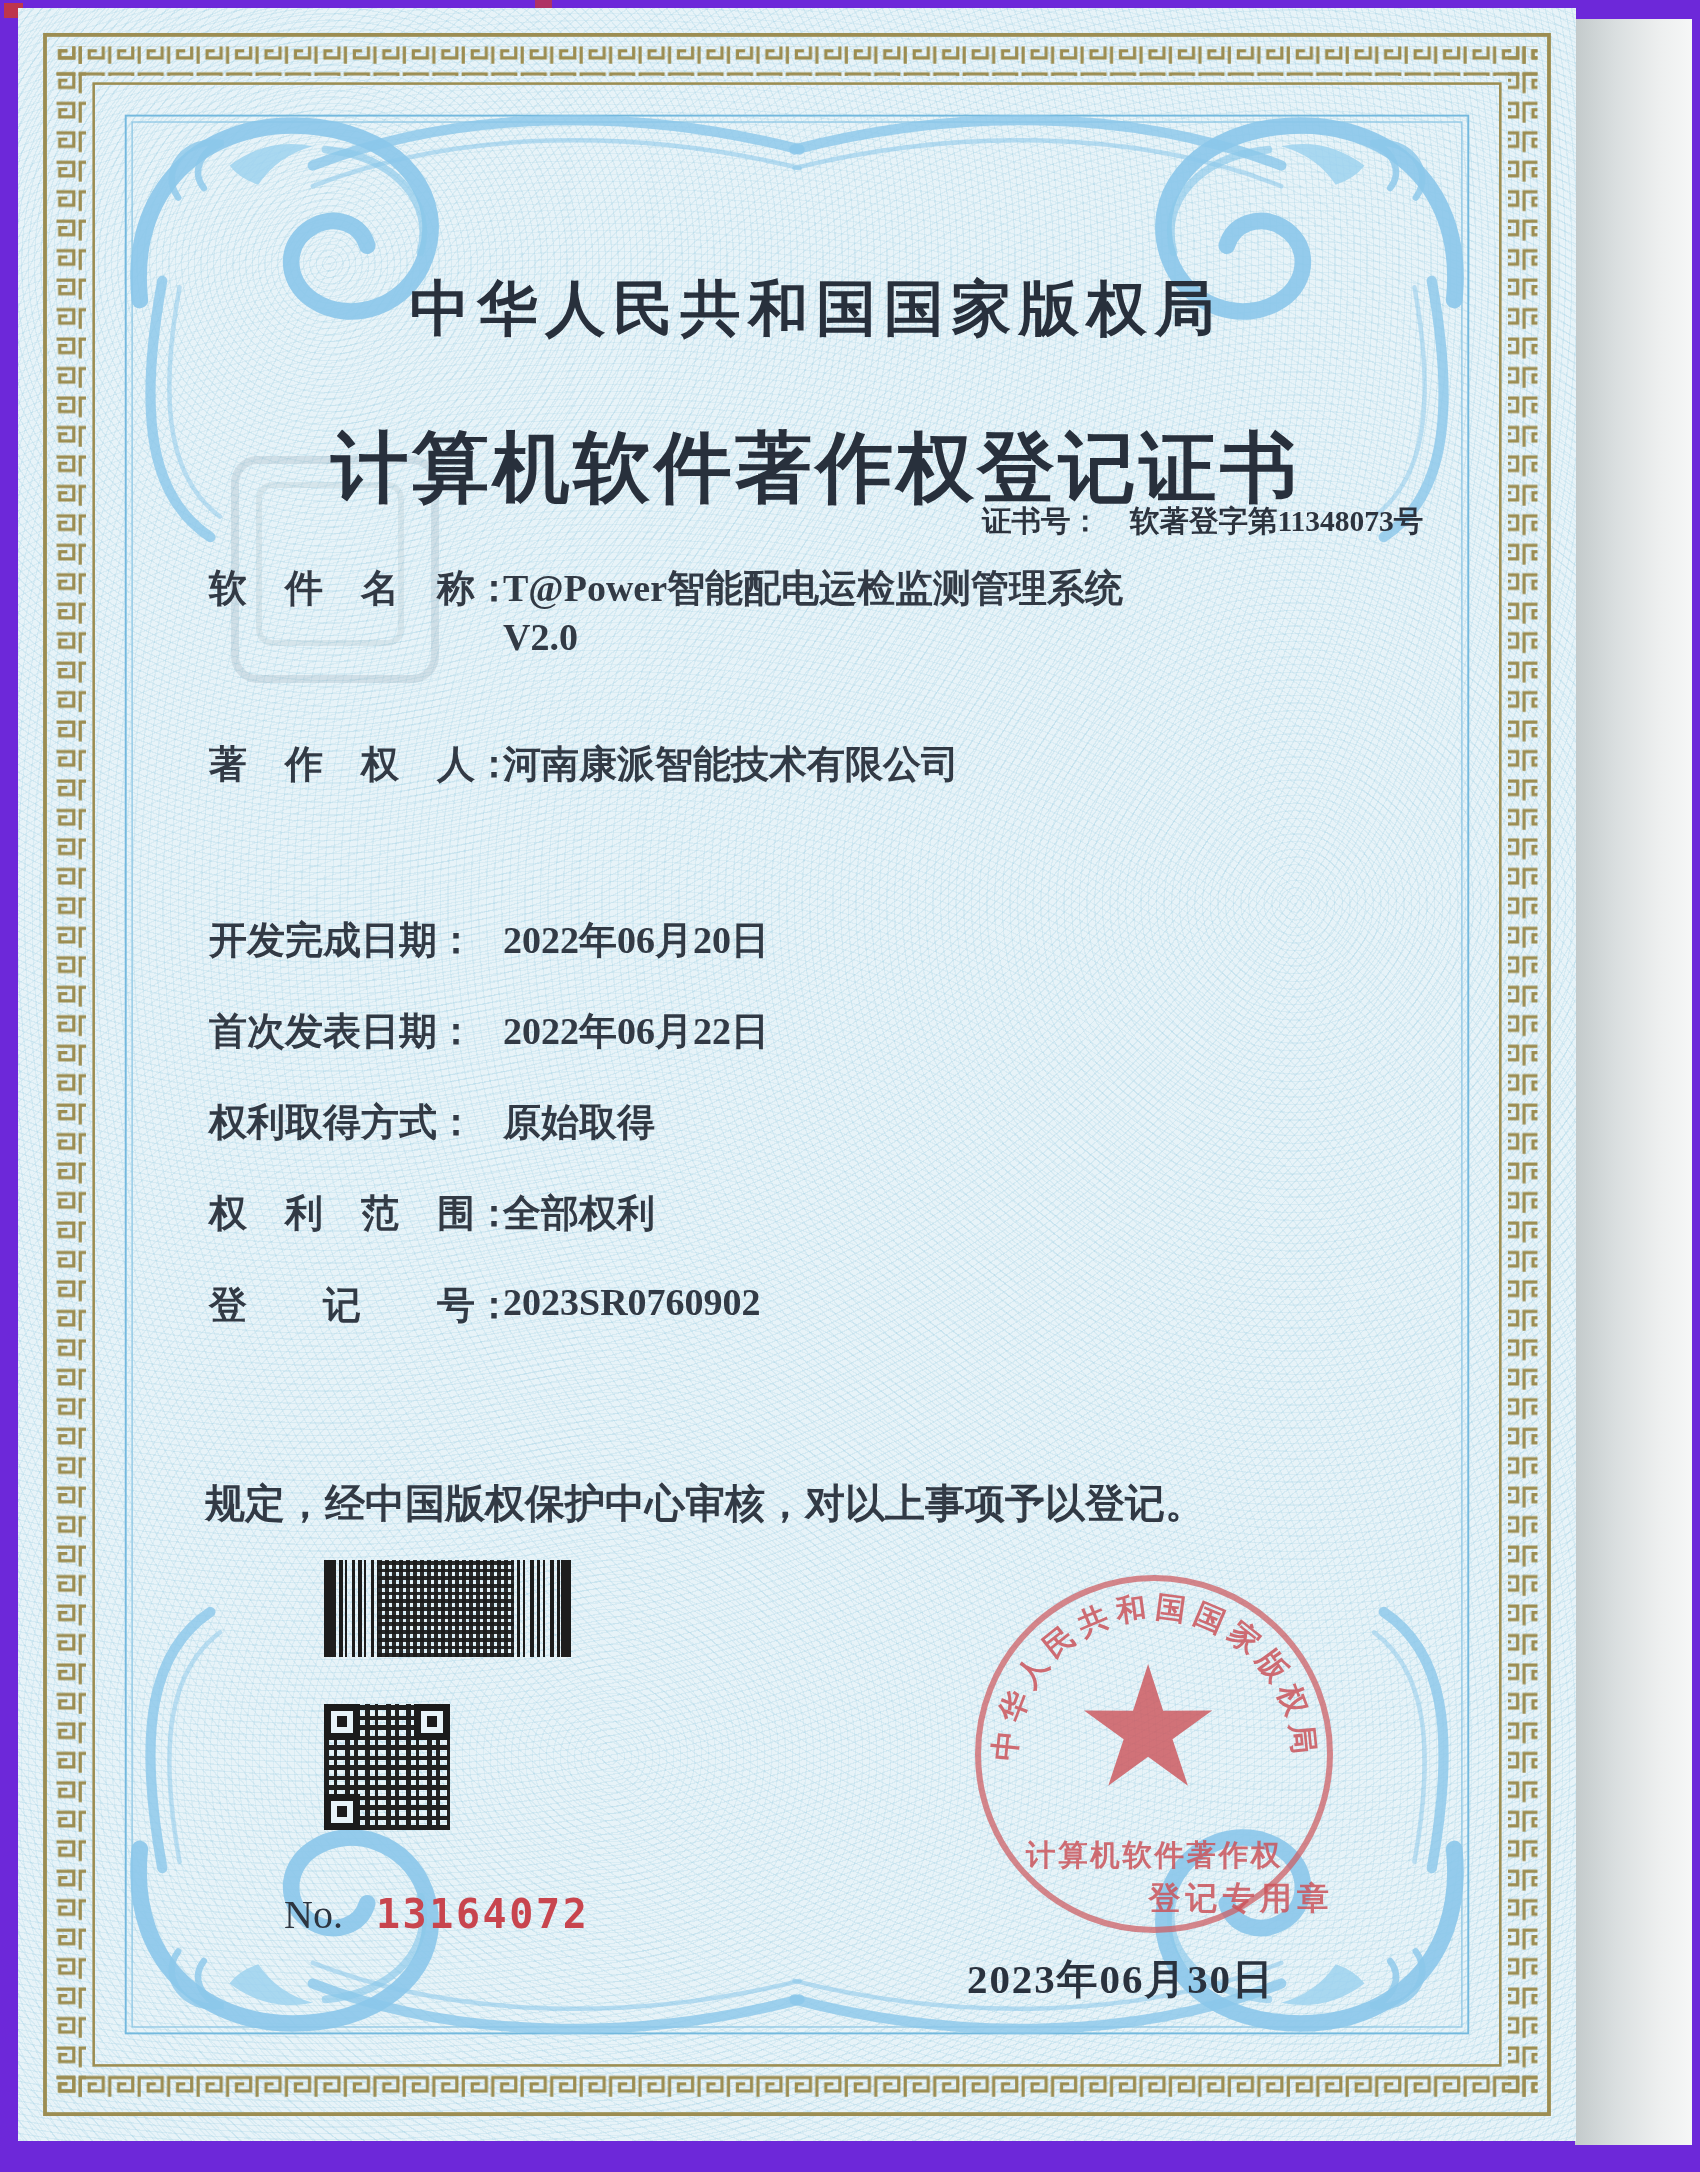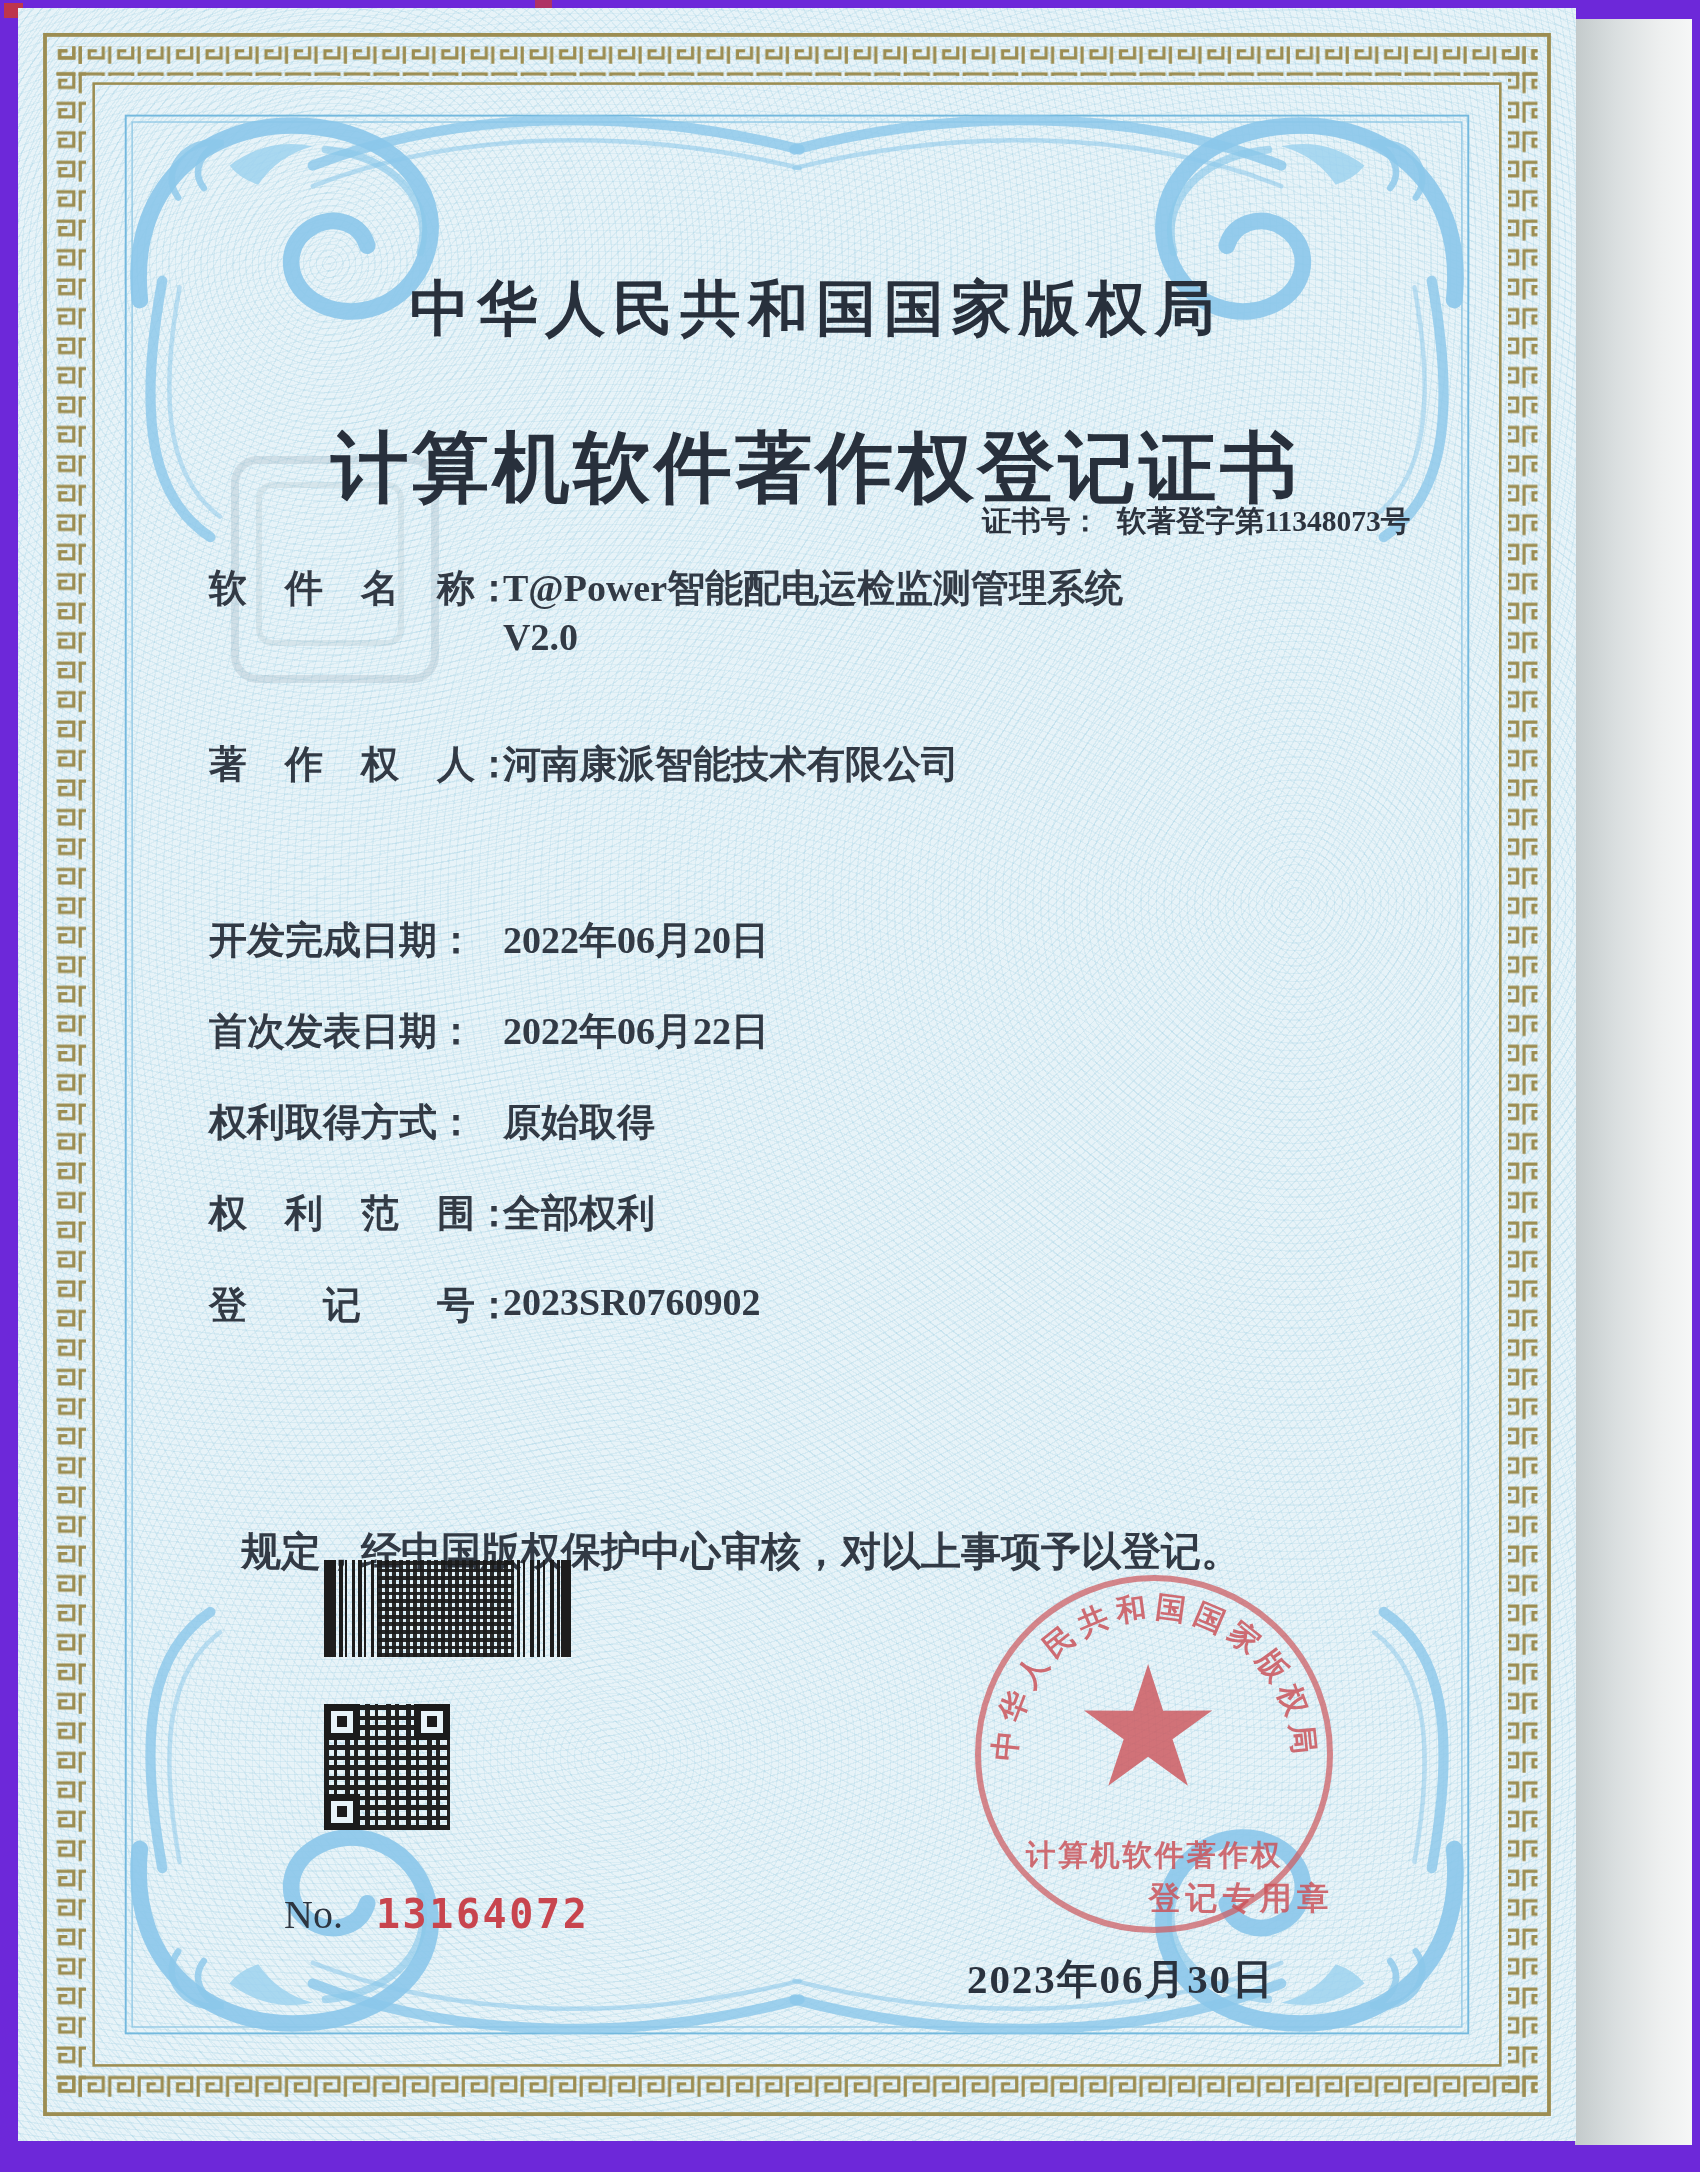--- a/index.html
+++ b/index.html
@@ -24,30 +24,30 @@
   .emboss{position:absolute;left:213px;top:448px;width:192px;height:211px;
     border:8.3px solid rgba(150,173,186,.28);border-radius:27px;}
   .emboss .inner{position:absolute;left:16.7px;top:18px;width:136px;height:152px;
     border:6.4px solid rgba(150,173,186,.20);border-radius:16.7px;}
 
   .t-center{position:absolute;left:127px;width:1342px;text-align:center;color:#28303c;font-weight:bold;}
   .title1{top:261px;font-size:60px;letter-spacing:7.7px;}
   .title2{top:369px;font-size:77px;letter-spacing:3.8px;margin-top:40px;}
 
   .certline{position:absolute;left:964px;top:494px;font-size:29.5px;font-weight:bold;color:#2c333e;white-space:nowrap;}
-  .certline .val{margin-left:17px;}
+  .certline .val{margin-left:30px;}
 
   .row{position:absolute;left:0;top:0;width:1644px;height:51px;}
   .row .lab{position:absolute;left:191px;font-size:38px;font-weight:bold;color:#323a45;white-space:nowrap;}
   .row .val{position:absolute;left:485px;font-size:38px;font-weight:bold;color:#323a45;white-space:nowrap;}
   .val2{position:absolute;left:485px;top:607px;font-size:38px;font-weight:bold;color:#323a45;}
 
   .stmt{position:absolute;left:187px;width:1274px;font-size:40px;font-weight:bold;color:#323a45;white-space:nowrap;}
   .stmt.l1{top:1395px;padding-left:85px;}
-  .stmt.l2{top:1516px;margin-left:36px;}
+  .stmt.l2{top:1468px;}
 
   
   .barcode{position:absolute;left:306px;top:1552px;width:247px;height:97px;display:flex;}
   .bc-bars-l{width:45px;height:100%;border-left:9px solid #1d1d1d;
     background:repeating-linear-gradient(90deg,#1d1d1d 0 3.2px,rgba(0,0,0,0) 3.2px 5.8px,#1d1d1d 5.8px 9.6px,rgba(0,0,0,0) 9.6px 12px,#1d1d1d 12px 14px,rgba(0,0,0,0) 14px 19px);}
   .bc-mid{flex:1;height:100%;
     background-image:
       repeating-linear-gradient(0deg,rgba(26,26,26,.92) 0 3.8px,rgba(0,0,0,0) 3.8px 7.7px),
       repeating-linear-gradient(90deg,rgba(26,26,26,.92) 0 3.8px,rgba(0,0,0,0) 3.8px 7px);}
   .bc-bars-r{width:47px;height:100%;border-right:10.2px solid #1d1d1d;

